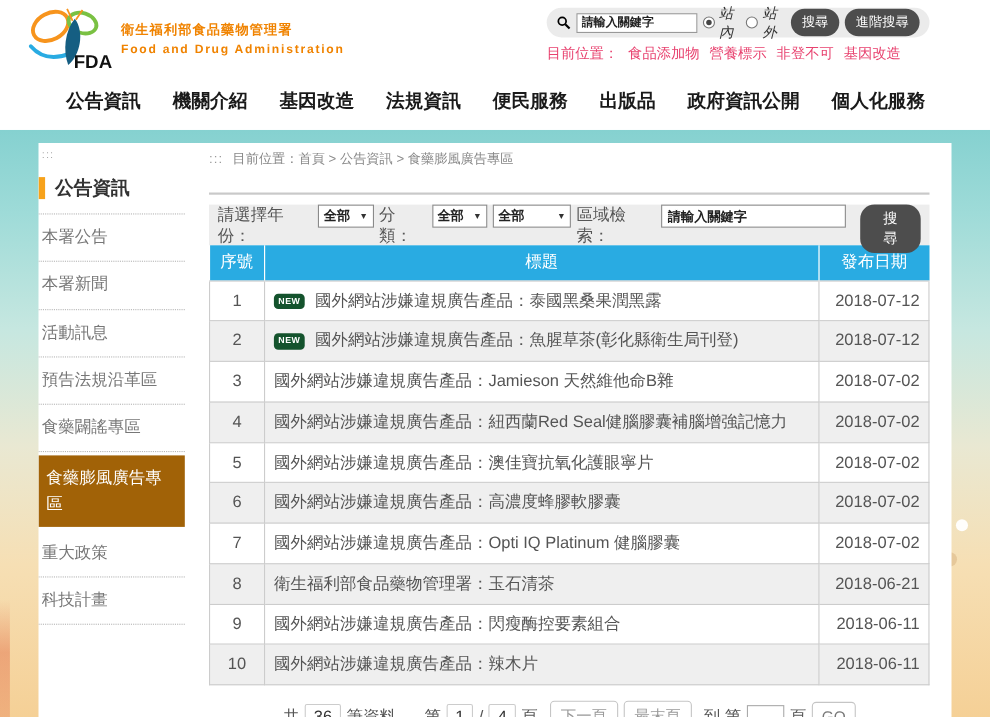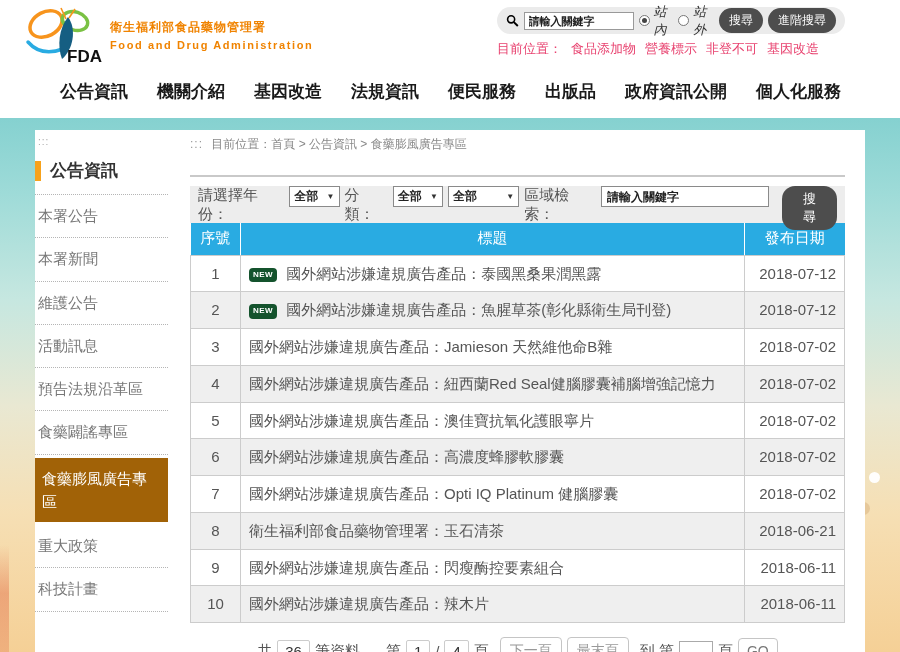--- a/index.html
+++ b/index.html
@@ -190,23 +190,20 @@
 
         <div class="side-item">
           <span>本署公告</span>
         </div>
 
         <div class="side-item">
           <span>本署新聞</span>
         </div>
 
 
-        <div class="side-item">
-          <span>維護公告</span>
-        </div>
 
         <div class="side-item">
           <span>活動訊息</span>
         </div>
 
         <div class="side-item">
           <span>預告法規沿革區</span>
         </div>
 
         <div class="side-item">

